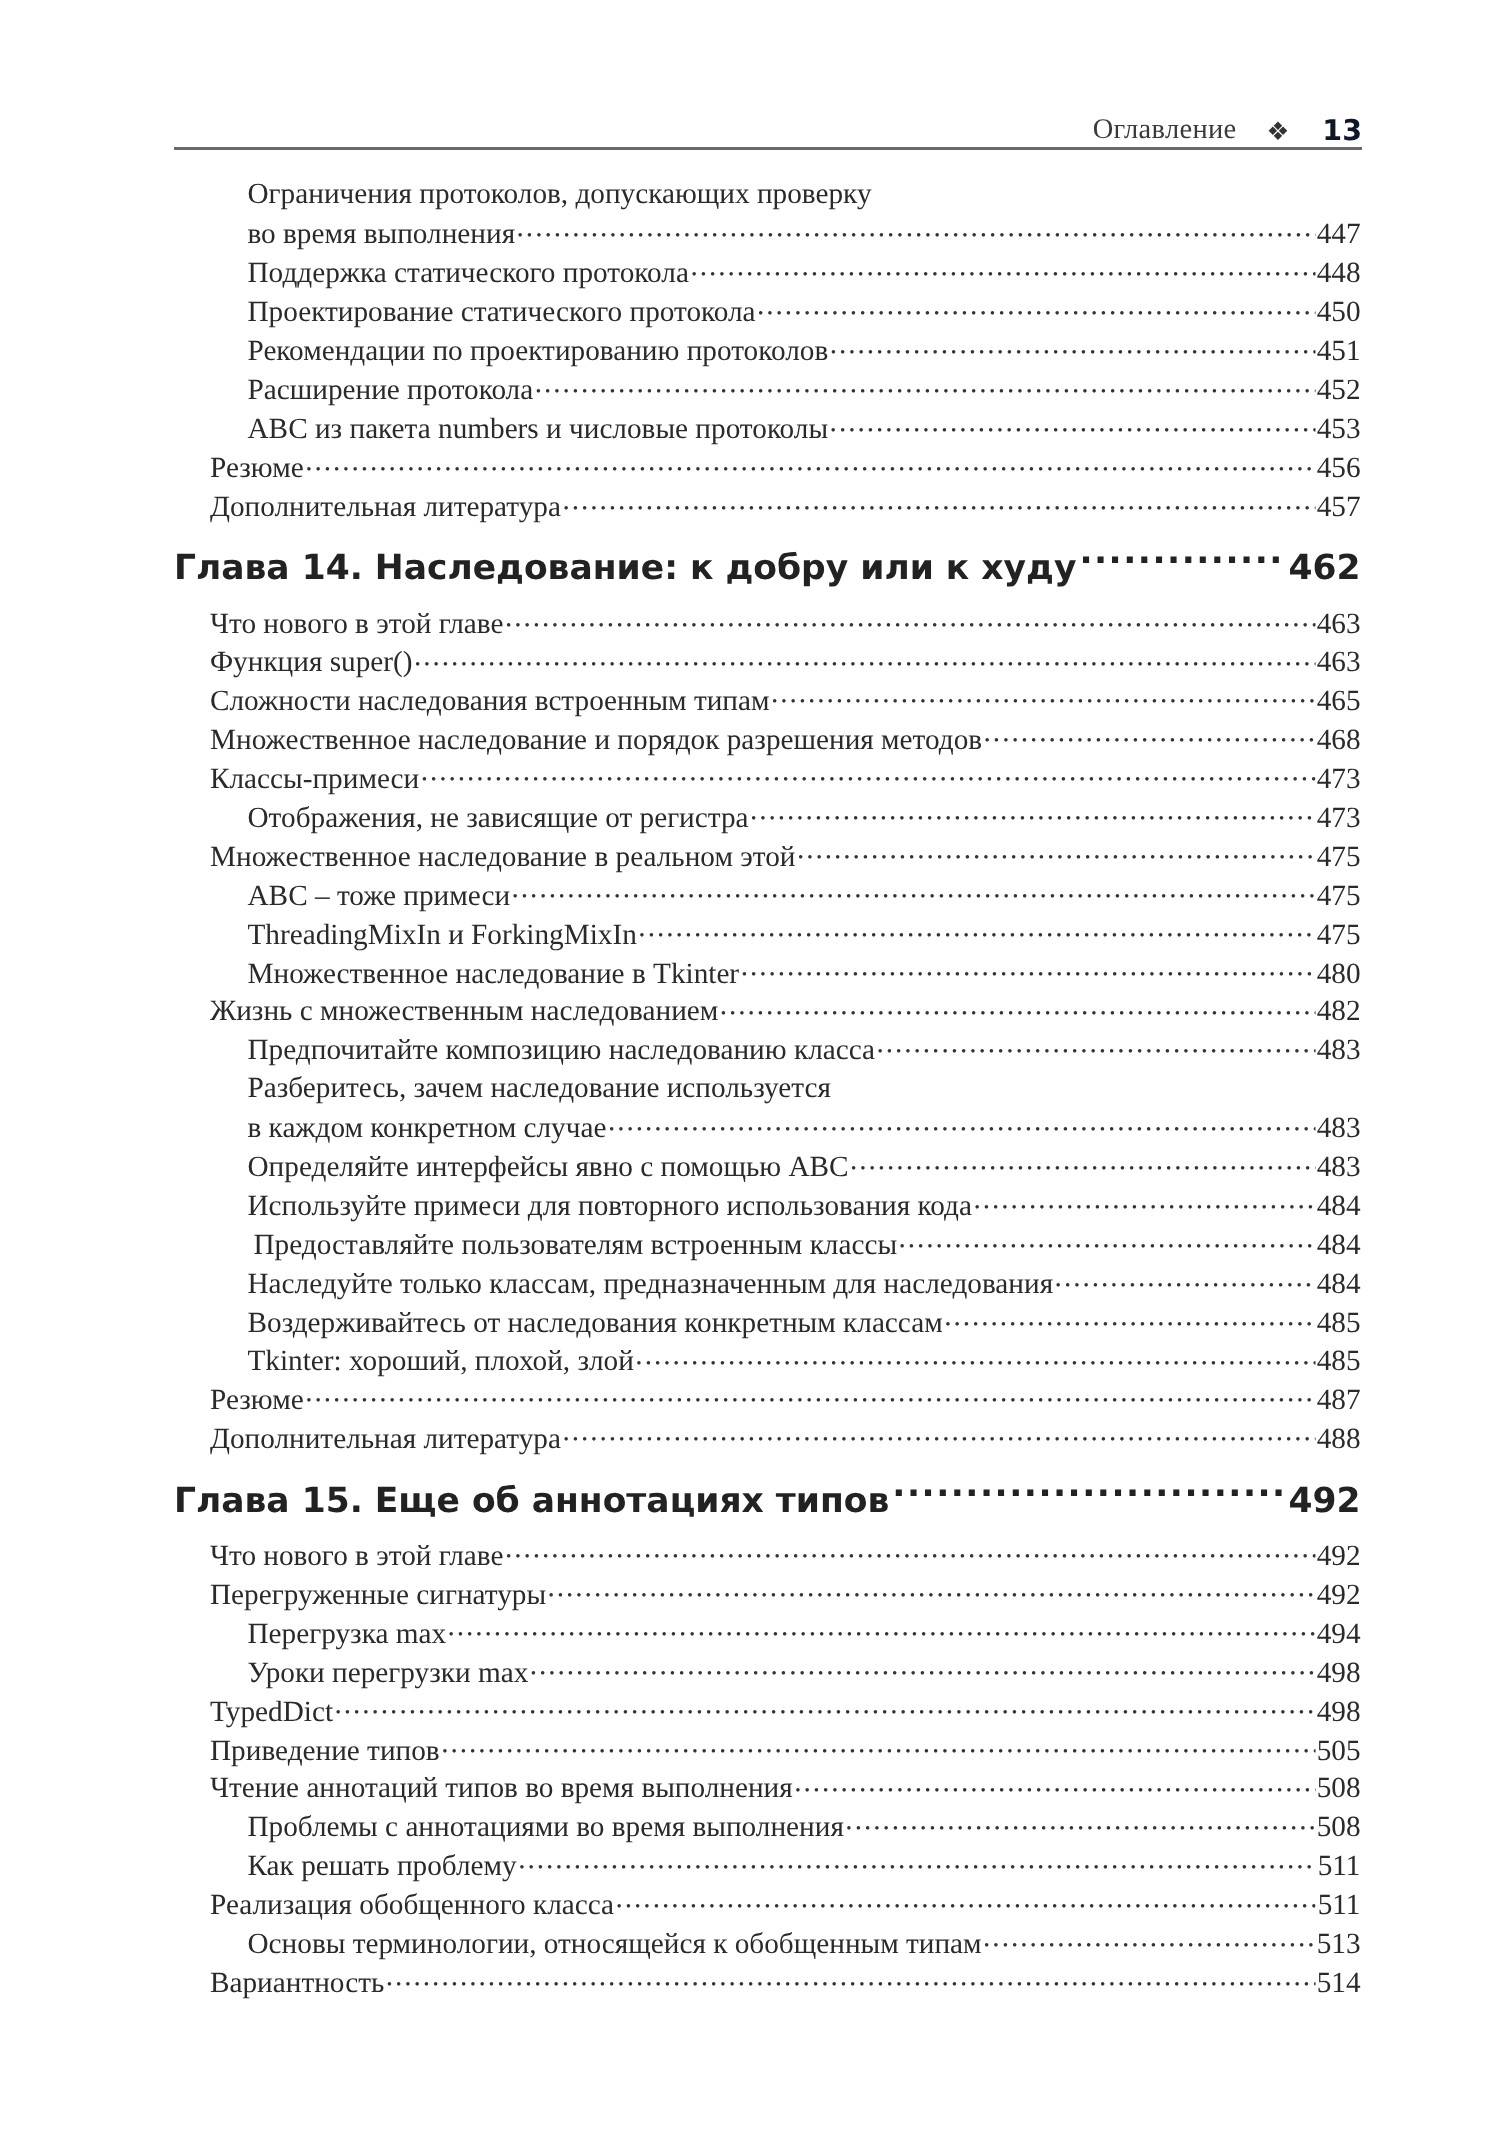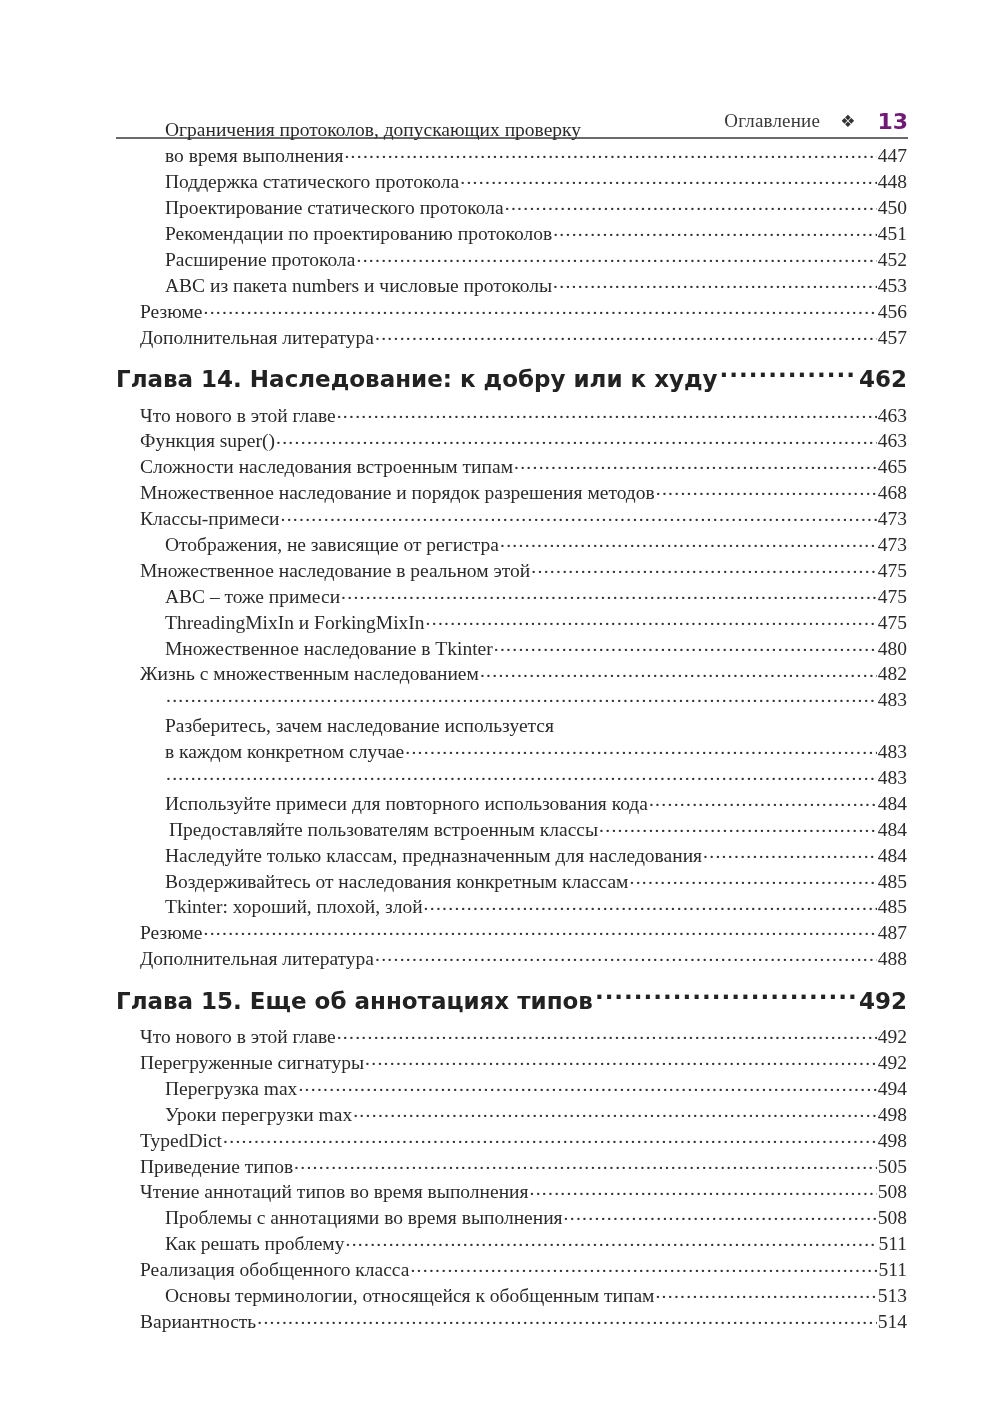--- a/index.html
+++ b/index.html
@@ -4,27 +4,26 @@
   <style>
     html, body { margin: 0; padding: 0; background: #ffffff; }
     body {
       width: 996px; height: 1422px; position: relative; overflow: hidden;
       color: #2a2a2a;
       font-family: "Liberation Serif", "DejaVu Serif", serif;
     }
     .header {
       position: absolute; left: 116px; top: 66px; width: 792px; height: 32px;
       border-bottom: 2px solid #6a6a6a;
-      display: flex; justify-content: flex-end; align-items: center;
+      display: flex; justify-content: flex-end; align-items: flex-end;
       font-size: 19px;
-      margin-top: 39px;
     }
     .header .section { color: #3a3a3a; margin-right: 20px; letter-spacing: 0.2px; }
     .header .diamond { font-size: 17px; color: #333; margin-right: 22px; }
-    .header .pagenum { font-family: "DejaVu Sans", sans-serif; font-weight: bold; font-size: 22px; color: #701a75; }
+    .header .pagenum { font-family: "DejaVu Sans", sans-serif; font-weight: bold; font-size: 19px; color: #0f172a; }
     .toc { position: absolute; left: 140px; top: 117px; width: 767px; }
     .row {
       display: flex; align-items: baseline;
       font-size: 19.5px; line-height: 25.9px; height: 25.9px;
       white-space: nowrap;
       font-family: Liberation Serif, serif;
     }
     .row.l2 { padding-left: 25px; }
     .row.l2-shift { padding-left: 29px; }
     .row .title { flex: 0 0 auto; }
@@ -160,32 +159,34 @@
       <span class="title">Множественное наследование в Tkinter</span>
       <span class="dots"></span>
       <span class="page">480</span>
     </div>
   <div class="row">
       <span class="title">Жизнь с множественным наследованием</span>
       <span class="dots"></span>
       <span class="page">482</span>
     </div>
   <div class="row l2">
+      <span class="title">Предпочитайте композицию наследованию класса</span>
       <span class="dots"></span>
       <span class="page">483</span>
     </div>
   <div class="row l2">
       <span class="title">Разберитесь, зачем наследование используется</span>
     </div>
   <div class="row l2">
       <span class="title">в каждом конкретном случае</span>
       <span class="dots"></span>
       <span class="page">483</span>
     </div>
   <div class="row l2">
+      <span class="title">Определяйте интерфейсы явно с помощью ABC</span>
       <span class="dots"></span>
       <span class="page">483</span>
     </div>
   <div class="row l2">
       <span class="title">Используйте примеси для повторного использования кода</span>
       <span class="dots"></span>
       <span class="page">484</span>
     </div>
   <div class="row l2-shift">
       <span class="title">Предоставляйте пользователям встроенным классы</span>

